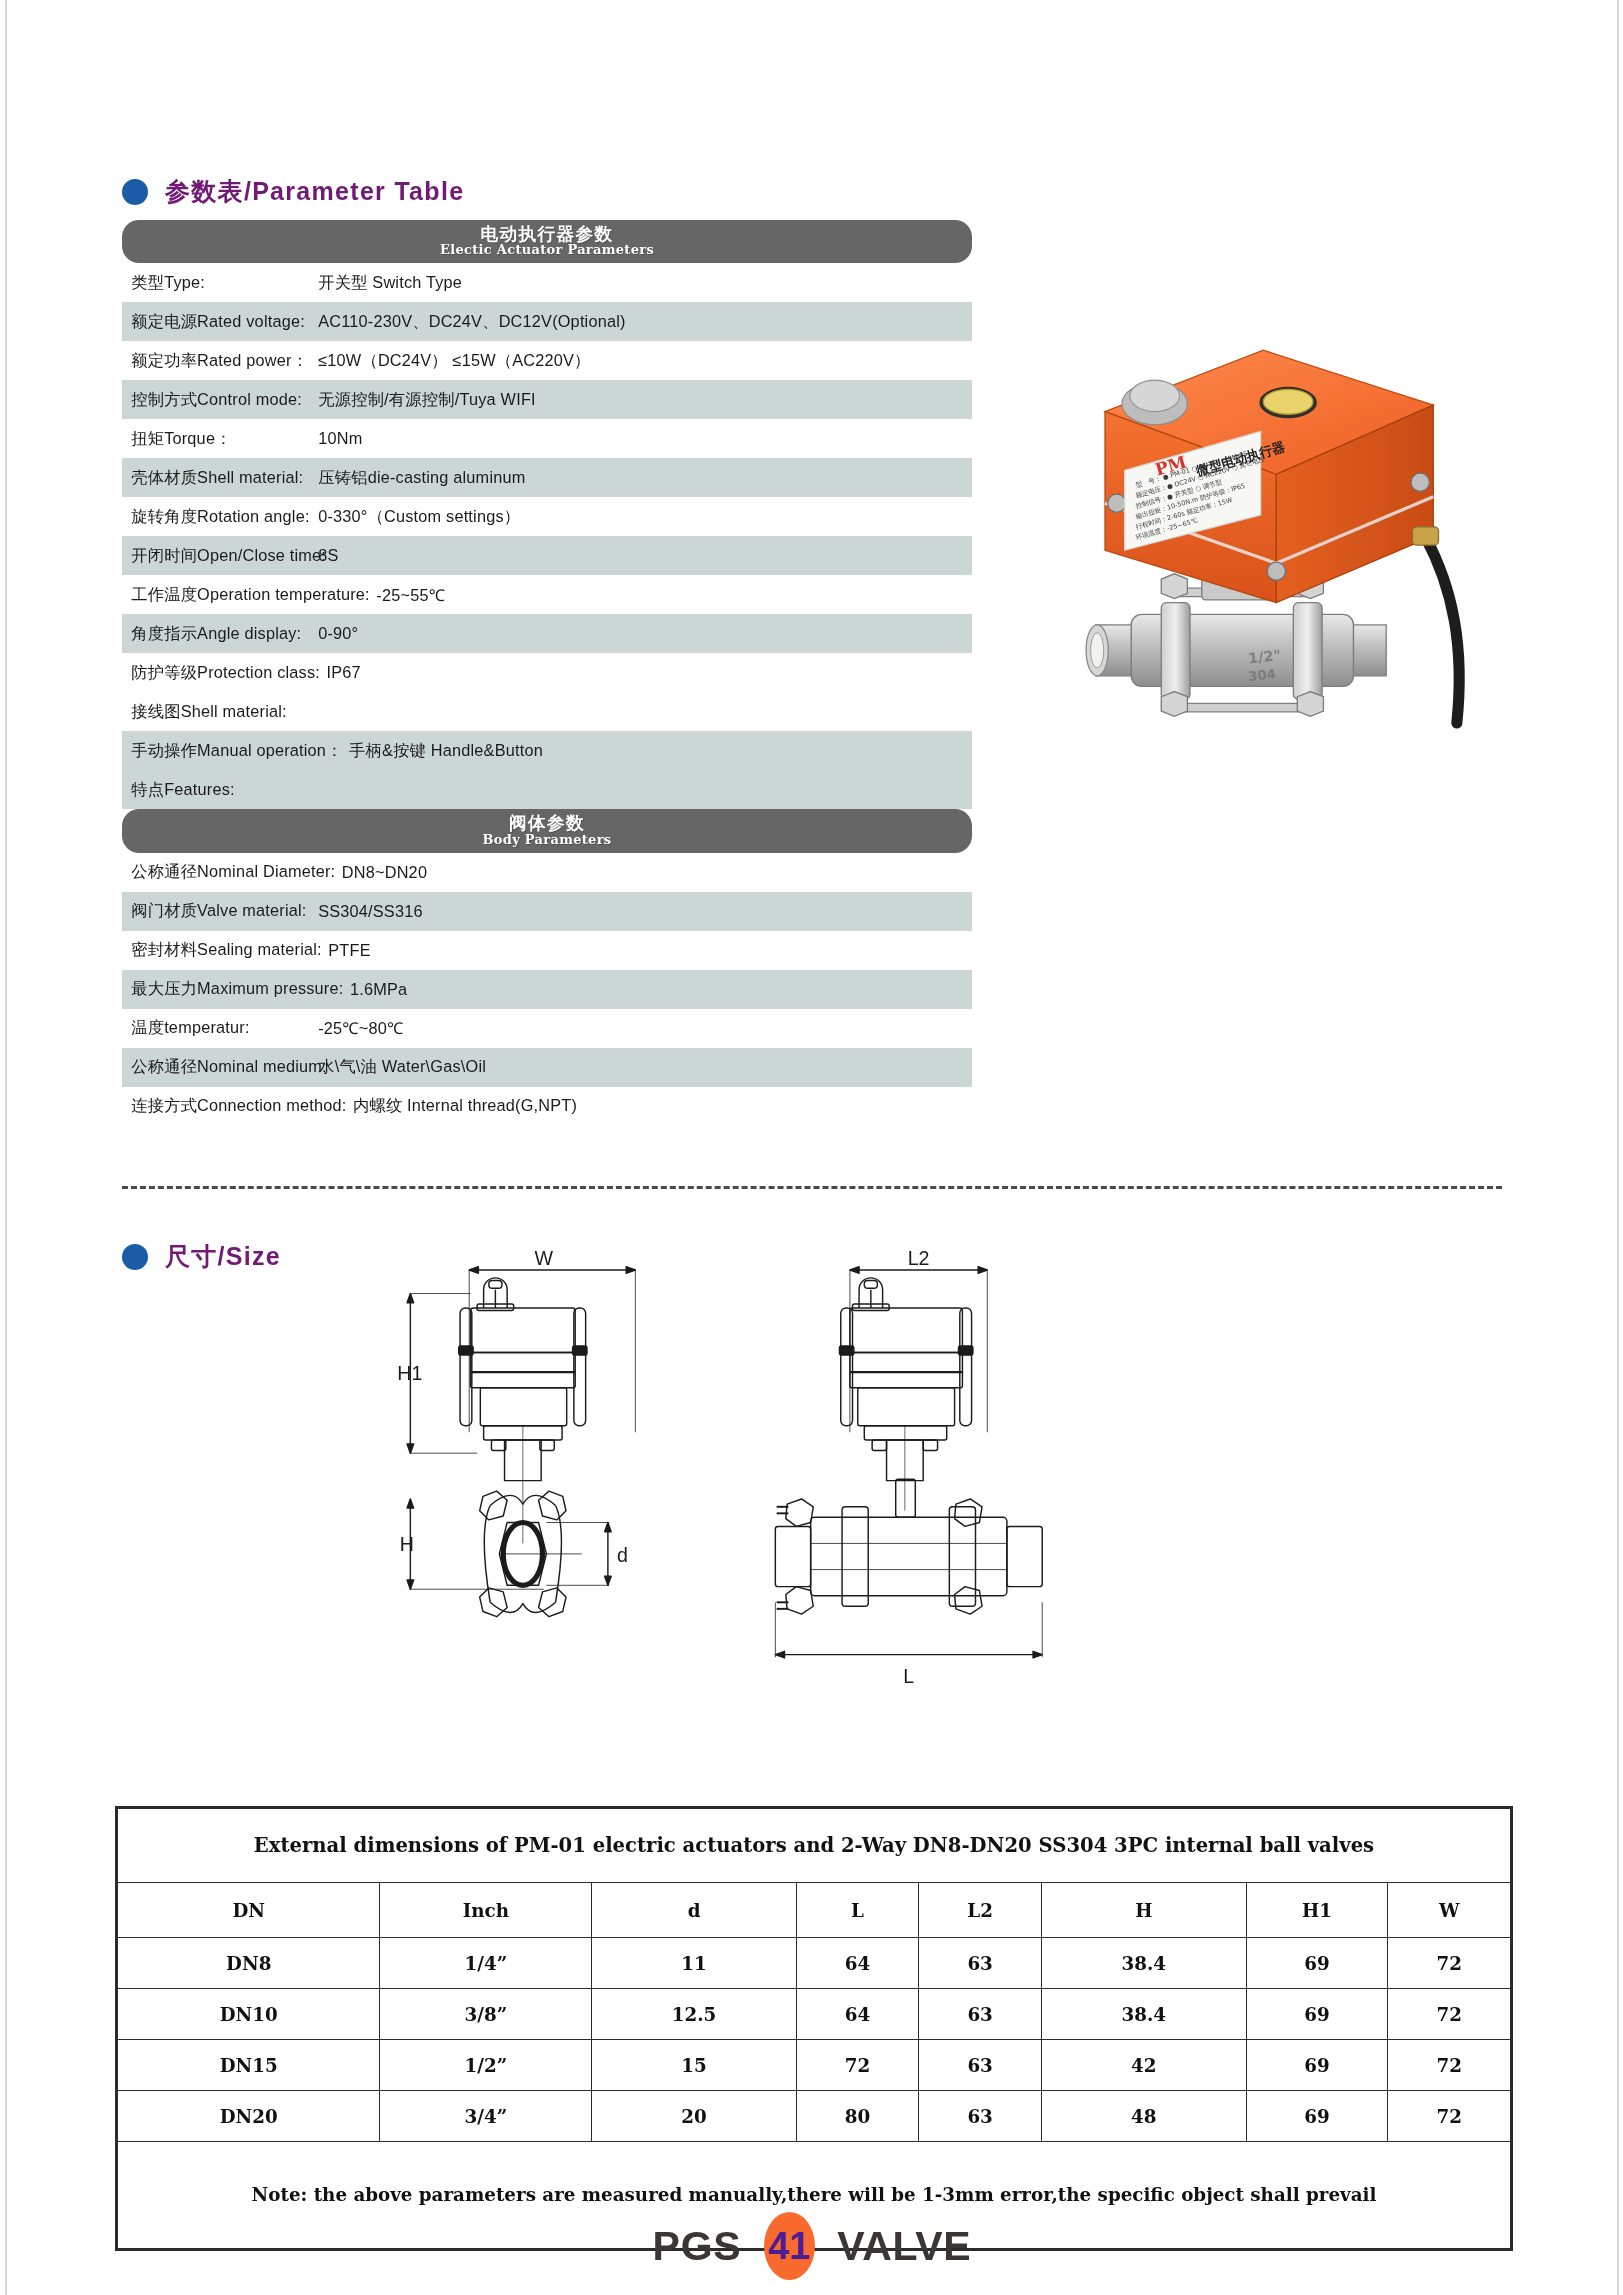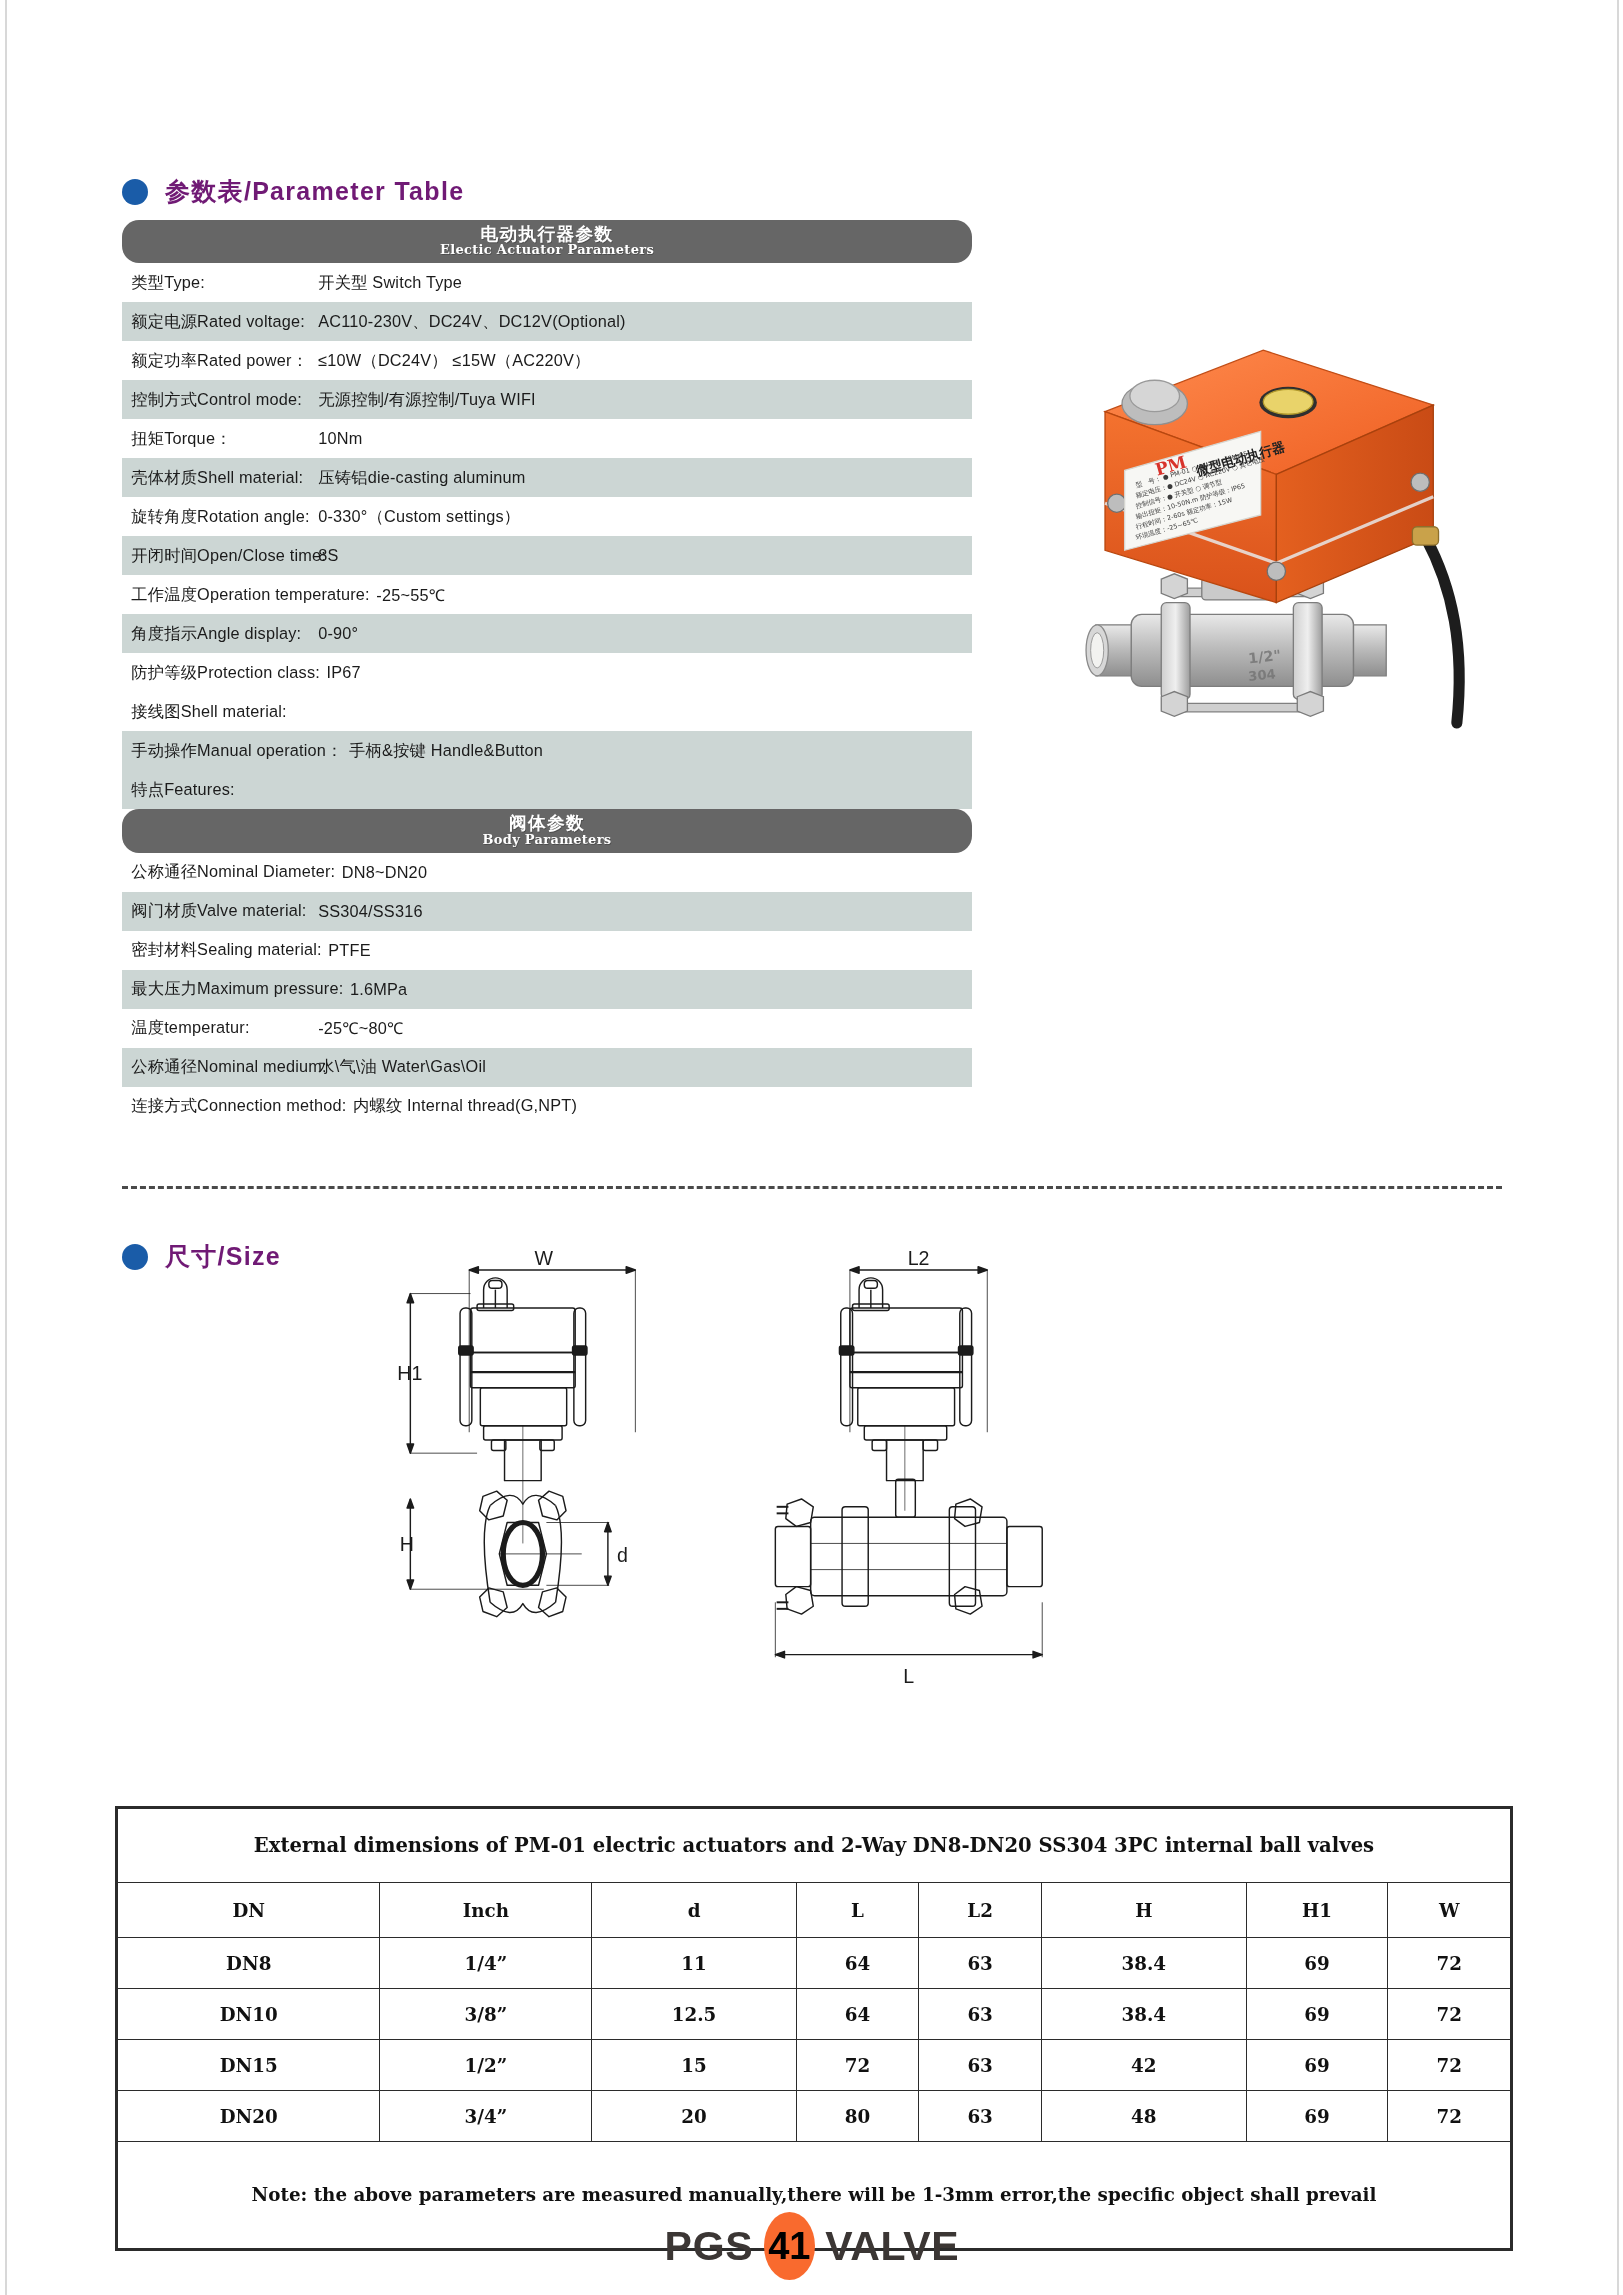--- a/index.html
+++ b/index.html
@@ -92,28 +92,28 @@
   .dt-head td{height:52px;font-size:18.3px;}
   .dt-body td{height:48px;font-size:18.3px;}
   .dt-note{
     border:none;border-top:2.6px solid #2b2b2b;height:93px;font-size:18.3px;
     line-height:1.9;padding:6.5px 17px;
   }
 
   
   .logo{
     position:absolute;left:0;right:0;top:2212px;
-    display:flex;align-items:center;justify-content:center;gap:4px;
+    display:flex;align-items:center;justify-content:center;gap:16px;
   }
   .logo-txt{font-size:41px;font-weight:bold;color:#3b3634;letter-spacing:0.7px;
     font-family:"Liberation Sans", sans-serif;}
   .logo-badge{
     width:51px;height:68px;border-radius:50%;background:#f96a2e;
     display:flex;align-items:center;justify-content:center;
-    color:#000000;font-size:38px;font-weight:bold;margin:0 6.5px;
+    color:#4c1d95;font-size:38px;font-weight:bold;margin:0 6.5px;
   }
 </style>
 </head>
 <body>
 
 <div class="page">
 
   <div class="edge-rule l"></div>
   <div class="edge-rule r"></div>
 

